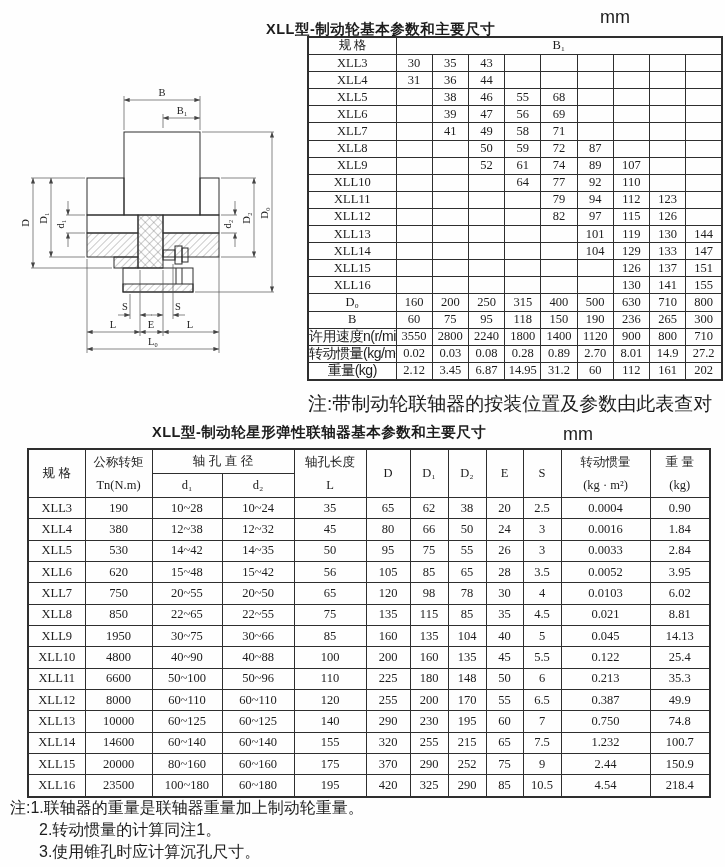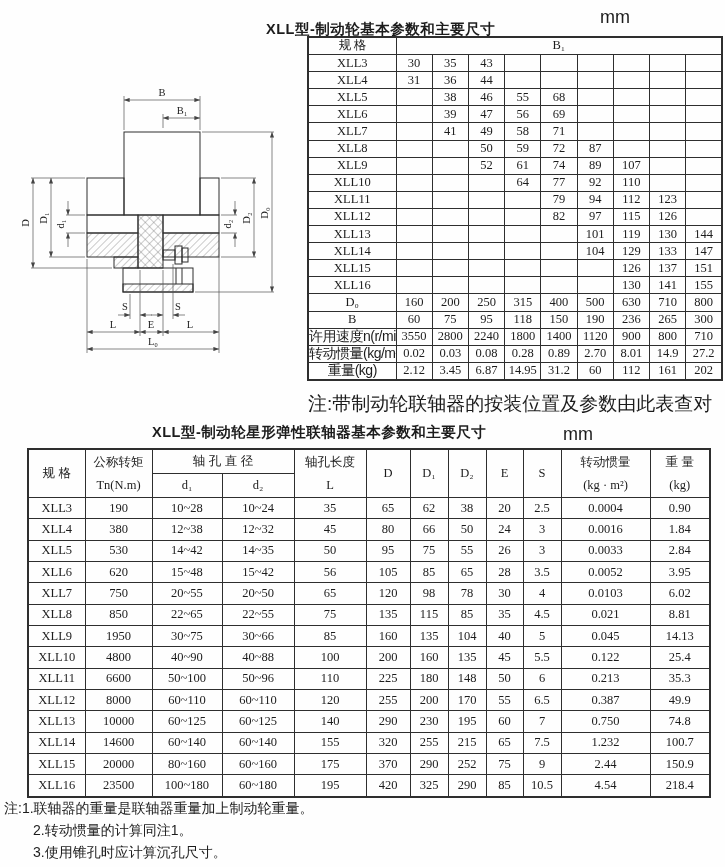--- a/index.html
+++ b/index.html
@@ -32,23 +32,23 @@
   .t2 thead .cnh{font-family:"Liberation Sans","DejaVu Sans",sans-serif;font-size:12.5px;}
   .t2 thead .two div{line-height:23px;}
   .t2 tbody td{height:20.35px;}
   
   .note1{
     position:absolute;left:308px;top:391px;
     font-family:"Liberation Sans","DejaVu Sans",sans-serif;
     font-size:19px;font-weight:500;white-space:nowrap;
   }
   .notes{
-    position:absolute;left:4px;top:797px;
+    position:absolute;left:10px;top:797px;
     font-family:"Liberation Sans","DejaVu Sans",sans-serif;
-    font-size:14px;line-height:22px;
+    font-size:16px;line-height:22px;
   }
   .notes .ind{padding-left:29px;}
   
   .drawing{position:absolute;left:18px;top:52px;}
   .geo{stroke:#2e2e2e;stroke-width:1;fill:none;}
   .dim{stroke:#555;stroke-width:0.7;fill:none;}
   .arr2{marker-start:url(#arw);marker-end:url(#arw);}
   .arr1e{marker-end:url(#arw);}
   .arr1s{marker-start:url(#arw);}
   .dlab{font-size:10.5px;fill:#222;text-anchor:middle;

